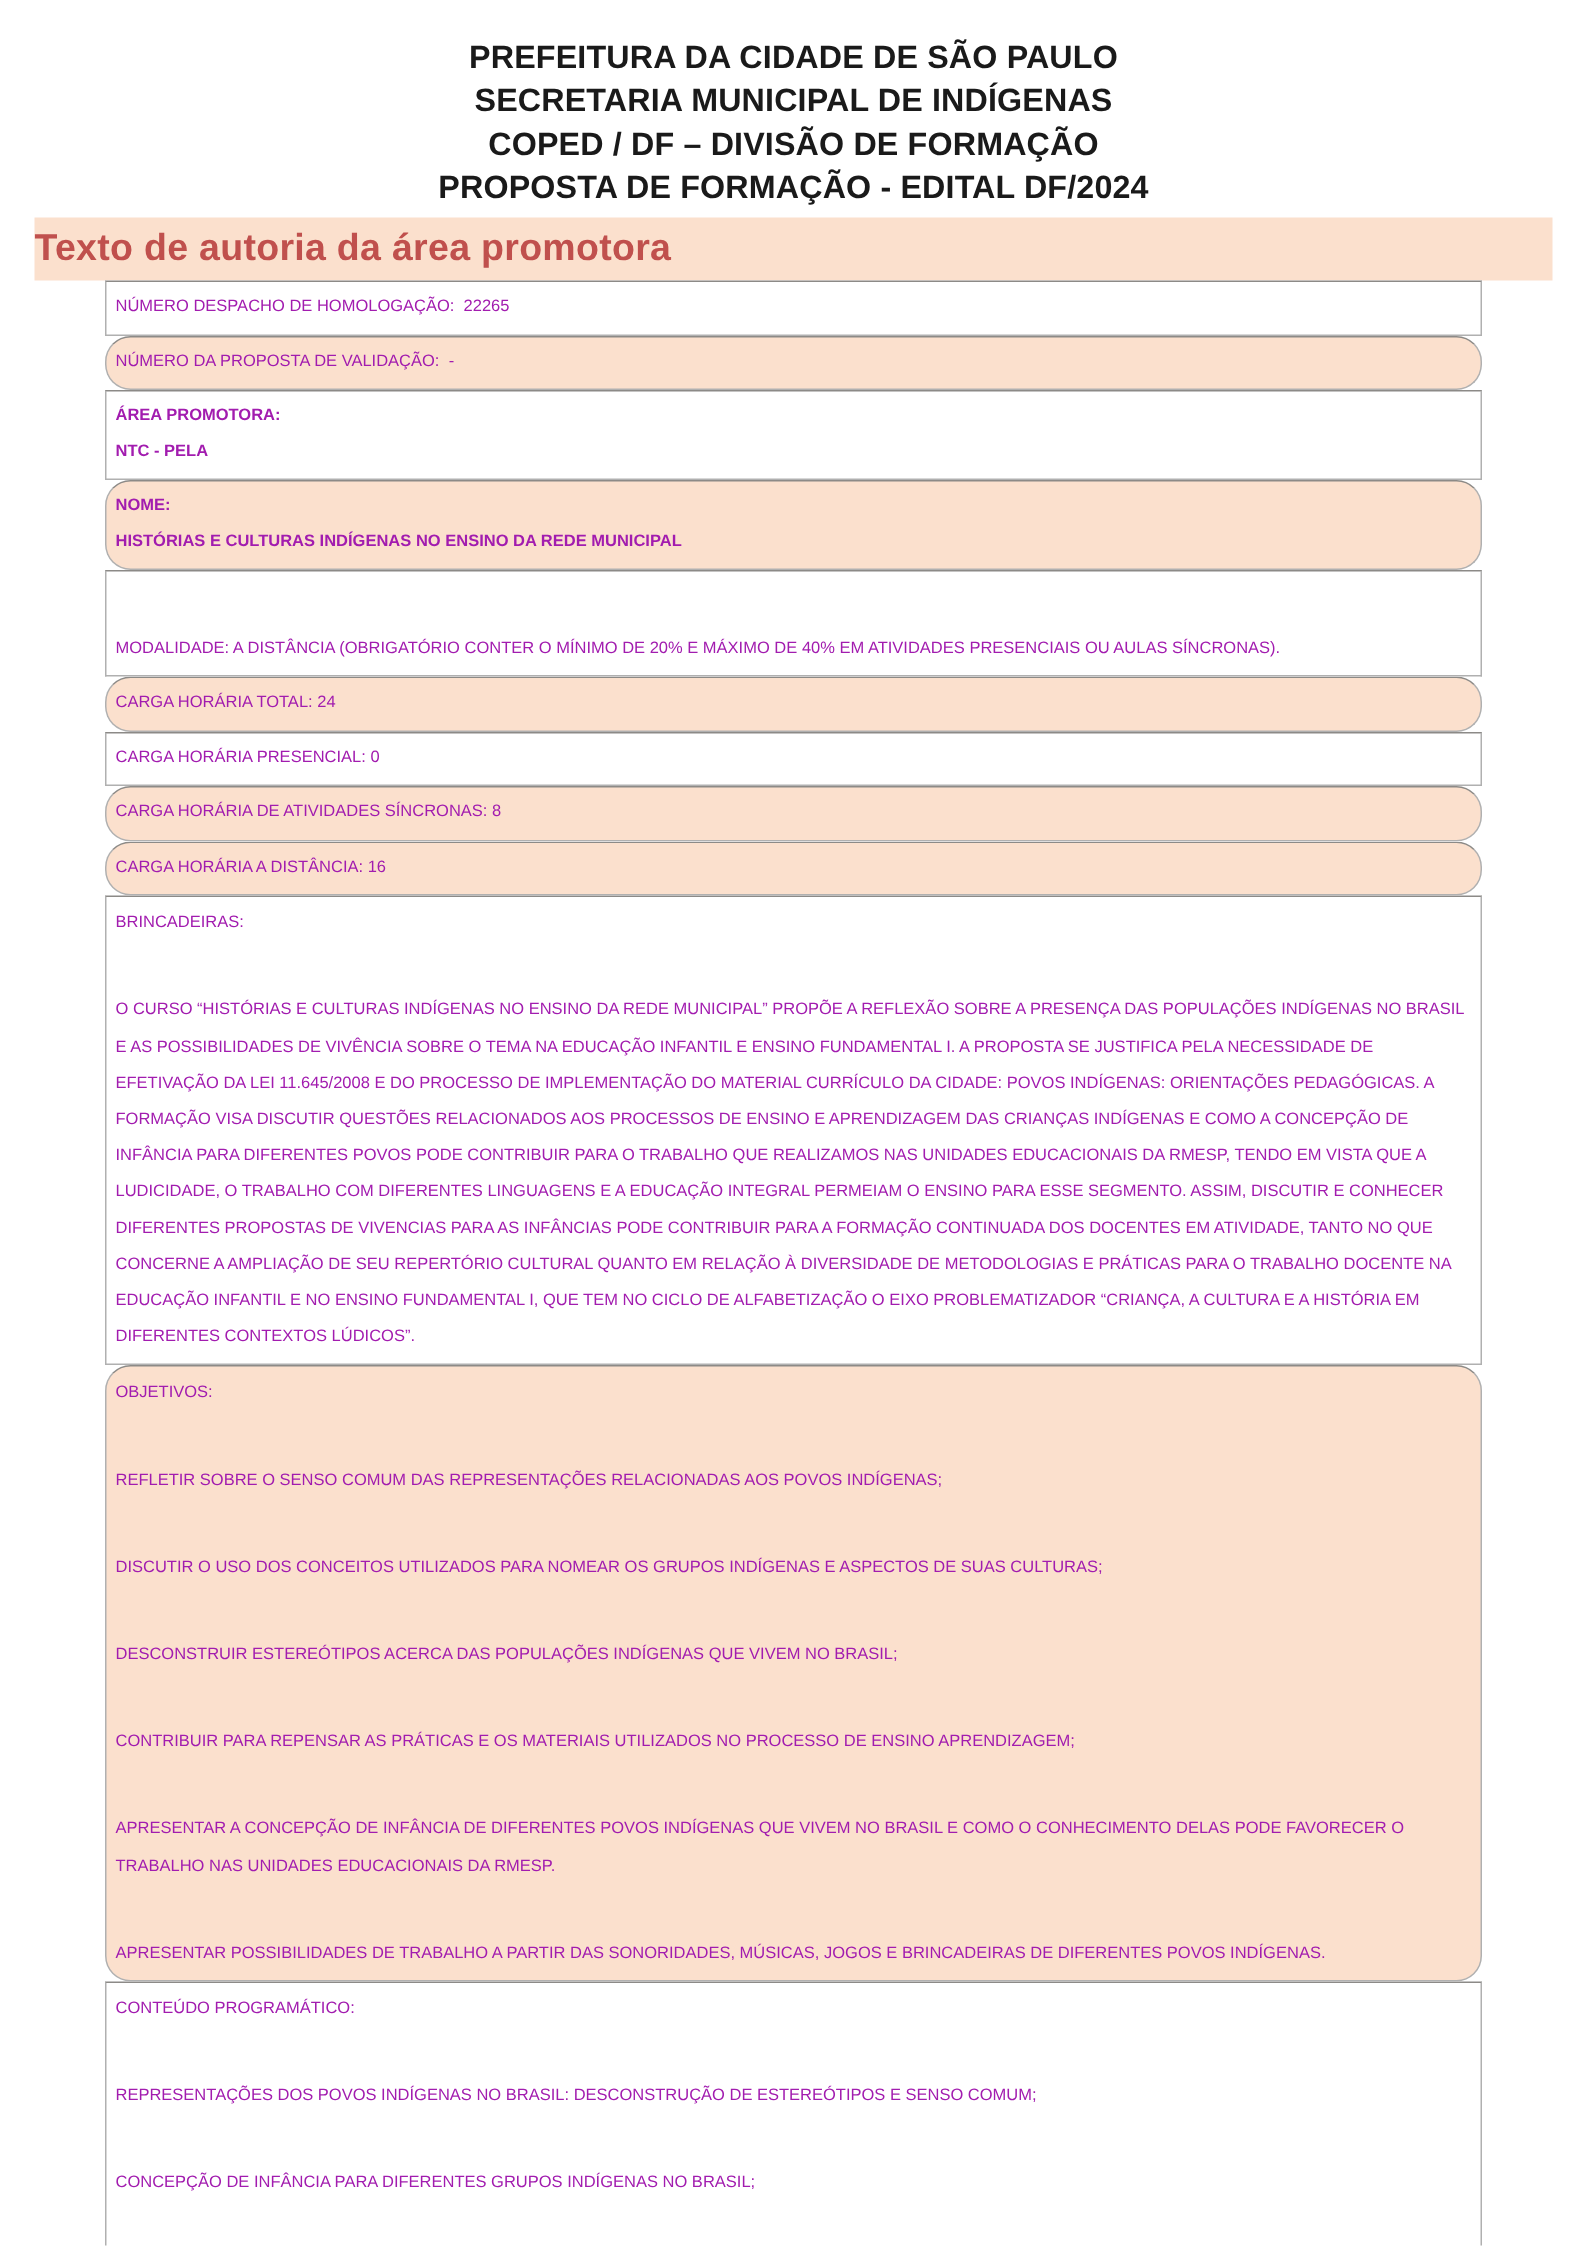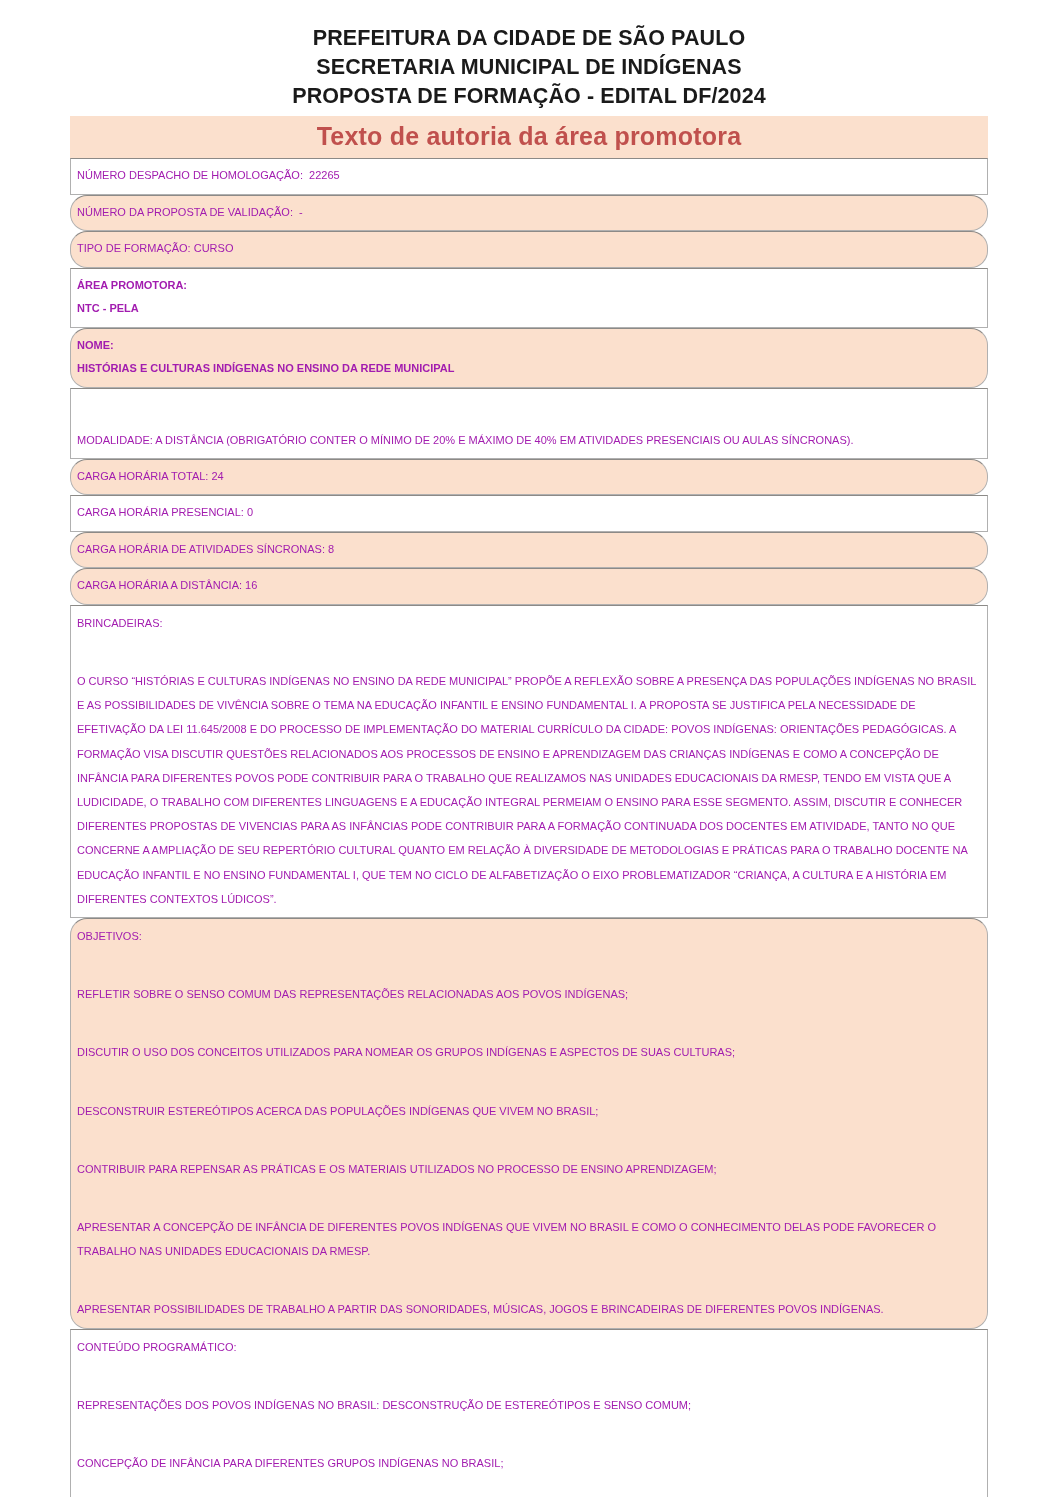--- a/index.html
+++ b/index.html
@@ -27,23 +27,22 @@
     font-weight: bold;
     line-height: 29px;
     letter-spacing: 0.1px;
     color: #1a1a1a;
     white-space: nowrap;
   }
 
   
   .title-band {
     margin: 5px auto 0 auto;
-    width: 918px;
+    width: 1012px;
     background: #fbe0cd;
-    text-align: center;
     padding: 5px 0 7px 0;
     box-sizing: border-box;
   }
   .title-band .title-text {
     font-size: 25px;
     font-weight: bold;
     color: #c0504d;
     line-height: 30px;
     letter-spacing: 0.2px;
   }
@@ -91,42 +90,38 @@
     padding-bottom: 0;
     height: 150px;
   }
 </style>
 </head>
 <body>
 
 <div class="doc-header">
   <div class="hline">PREFEITURA DA CIDADE DE SÃO PAULO</div>
   <div class="hline">SECRETARIA MUNICIPAL DE INDÍGENAS</div>
+  <div class="hline">COPED / DF – DIVISÃO DE FORMAÇÃO</div>
   <div class="hline">PROPOSTA DE FORMAÇÃO - EDITAL DF/2024</div>
 </div>
 
 <div class="title-band">
   <div class="title-text">Texto de autoria da área promotora</div>
 </div>
 
 <table class="form-table">
   <tbody>
     <tr>
       <td>
         <span class="cell-line">NÚMERO DESPACHO DE HOMOLOGAÇÃO:  22265</span>
       </td>
     </tr>
     <tr class="shaded">
       <td>
         <span class="cell-line">NÚMERO DA PROPOSTA DE VALIDAÇÃO:  -</span>
-      </td>
-    </tr>
-    <tr class="shaded">
-      <td>
-        <span class="cell-line">TIPO DE FORMAÇÃO: CURSO</span>
       </td>
     </tr>
     <tr>
       <td>
         <span class="cell-line row-label-bold">ÁREA PROMOTORA:</span>
         <span class="cell-line row-label-bold">NTC - PELA</span>
       </td>
     </tr>
     <tr class="shaded">
       <td>

